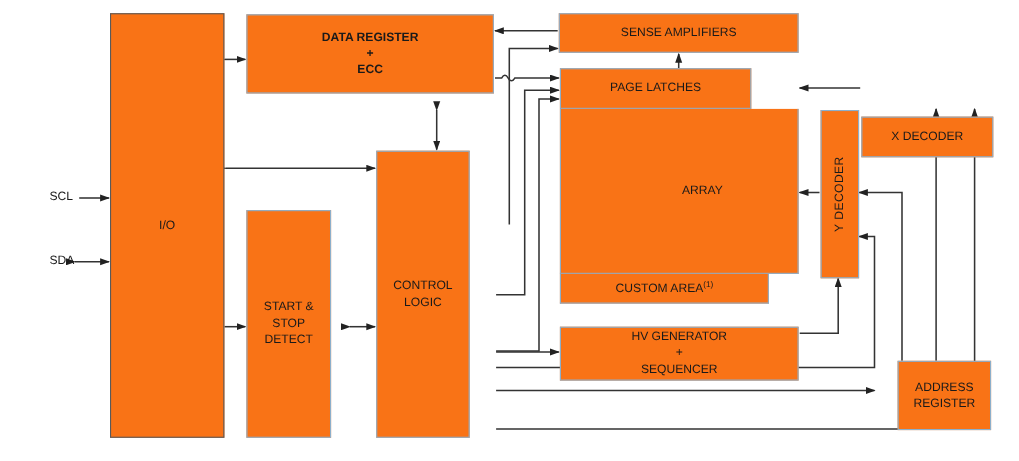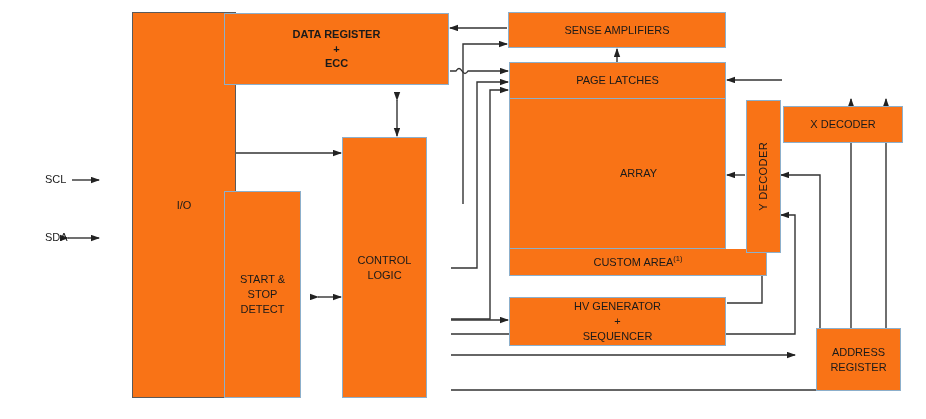--- a/index.html
+++ b/index.html
@@ -78,21 +78,21 @@
     </g>
   </svg>
 
   <div class="pin" style="left:45px;top:173px;">
     <span>SCL</span>
   </div>
   <div class="pin" style="left:45px;top:231px;">
     <span>SDA</span>
   </div>
 
-  <div class="blk dark" style="left:100px;top:12px;width:104px;height:386px;margin-left:32px;">
+  <div class="blk dark" style="left:100px;top:12px;width:104px;height:386px;">
     <span class="lbl">I/O</span>
   </div>
 
   <div class="blk" style="left:224px;top:13px;width:225px;height:72px;font-weight:bold;">
     <span class="lbl">DATA REGISTER
 +
 ECC</span>
   </div>
 
   <div class="blk" style="left:224px;top:191px;width:77px;height:207px;">
@@ -102,29 +102,29 @@
 
   <div class="blk" style="left:342px;top:137px;width:85px;height:261px;">
     <span class="lbl">CONTROL
 LOGIC</span>
   </div>
 
   <div class="blk" style="left:508px;top:12px;width:218px;height:36px;">
     <span class="lbl">SENSE AMPLIFIERS</span>
   </div>
 
-  <div class="blk" style="left:509px;top:62px;width:217px;height:37px;">
+  <div class="blk" style="left:509px;top:62px;width:174px;height:37px;">
     <span class="lbl">PAGE LATCHES</span>
   </div>
 
   <div class="blk flat-top" style="left:509px;top:99px;width:217px;height:150px;padding-left:42px;">
     <span class="lbl">ARRAY</span>
   </div>
 
-  <div class="blk flat-top" style="left:509px;top:249px;width:258px;height:27px;">
+  <div class="blk flat-top" style="left:509px;top:249px;width:190px;height:27px;">
     <span class="lbl"><span>CUSTOM AREA</span><span class="sup">(1)</span></span>
   </div>
 
   <div class="blk" style="left:509px;top:281px;width:217px;height:49px;margin-top:16px;">
     <span class="lbl">HV GENERATOR
 +
 SEQUENCER</span>
   </div>
 
   <div class="blk" style="left:746px;top:100px;width:35px;height:153px;">

